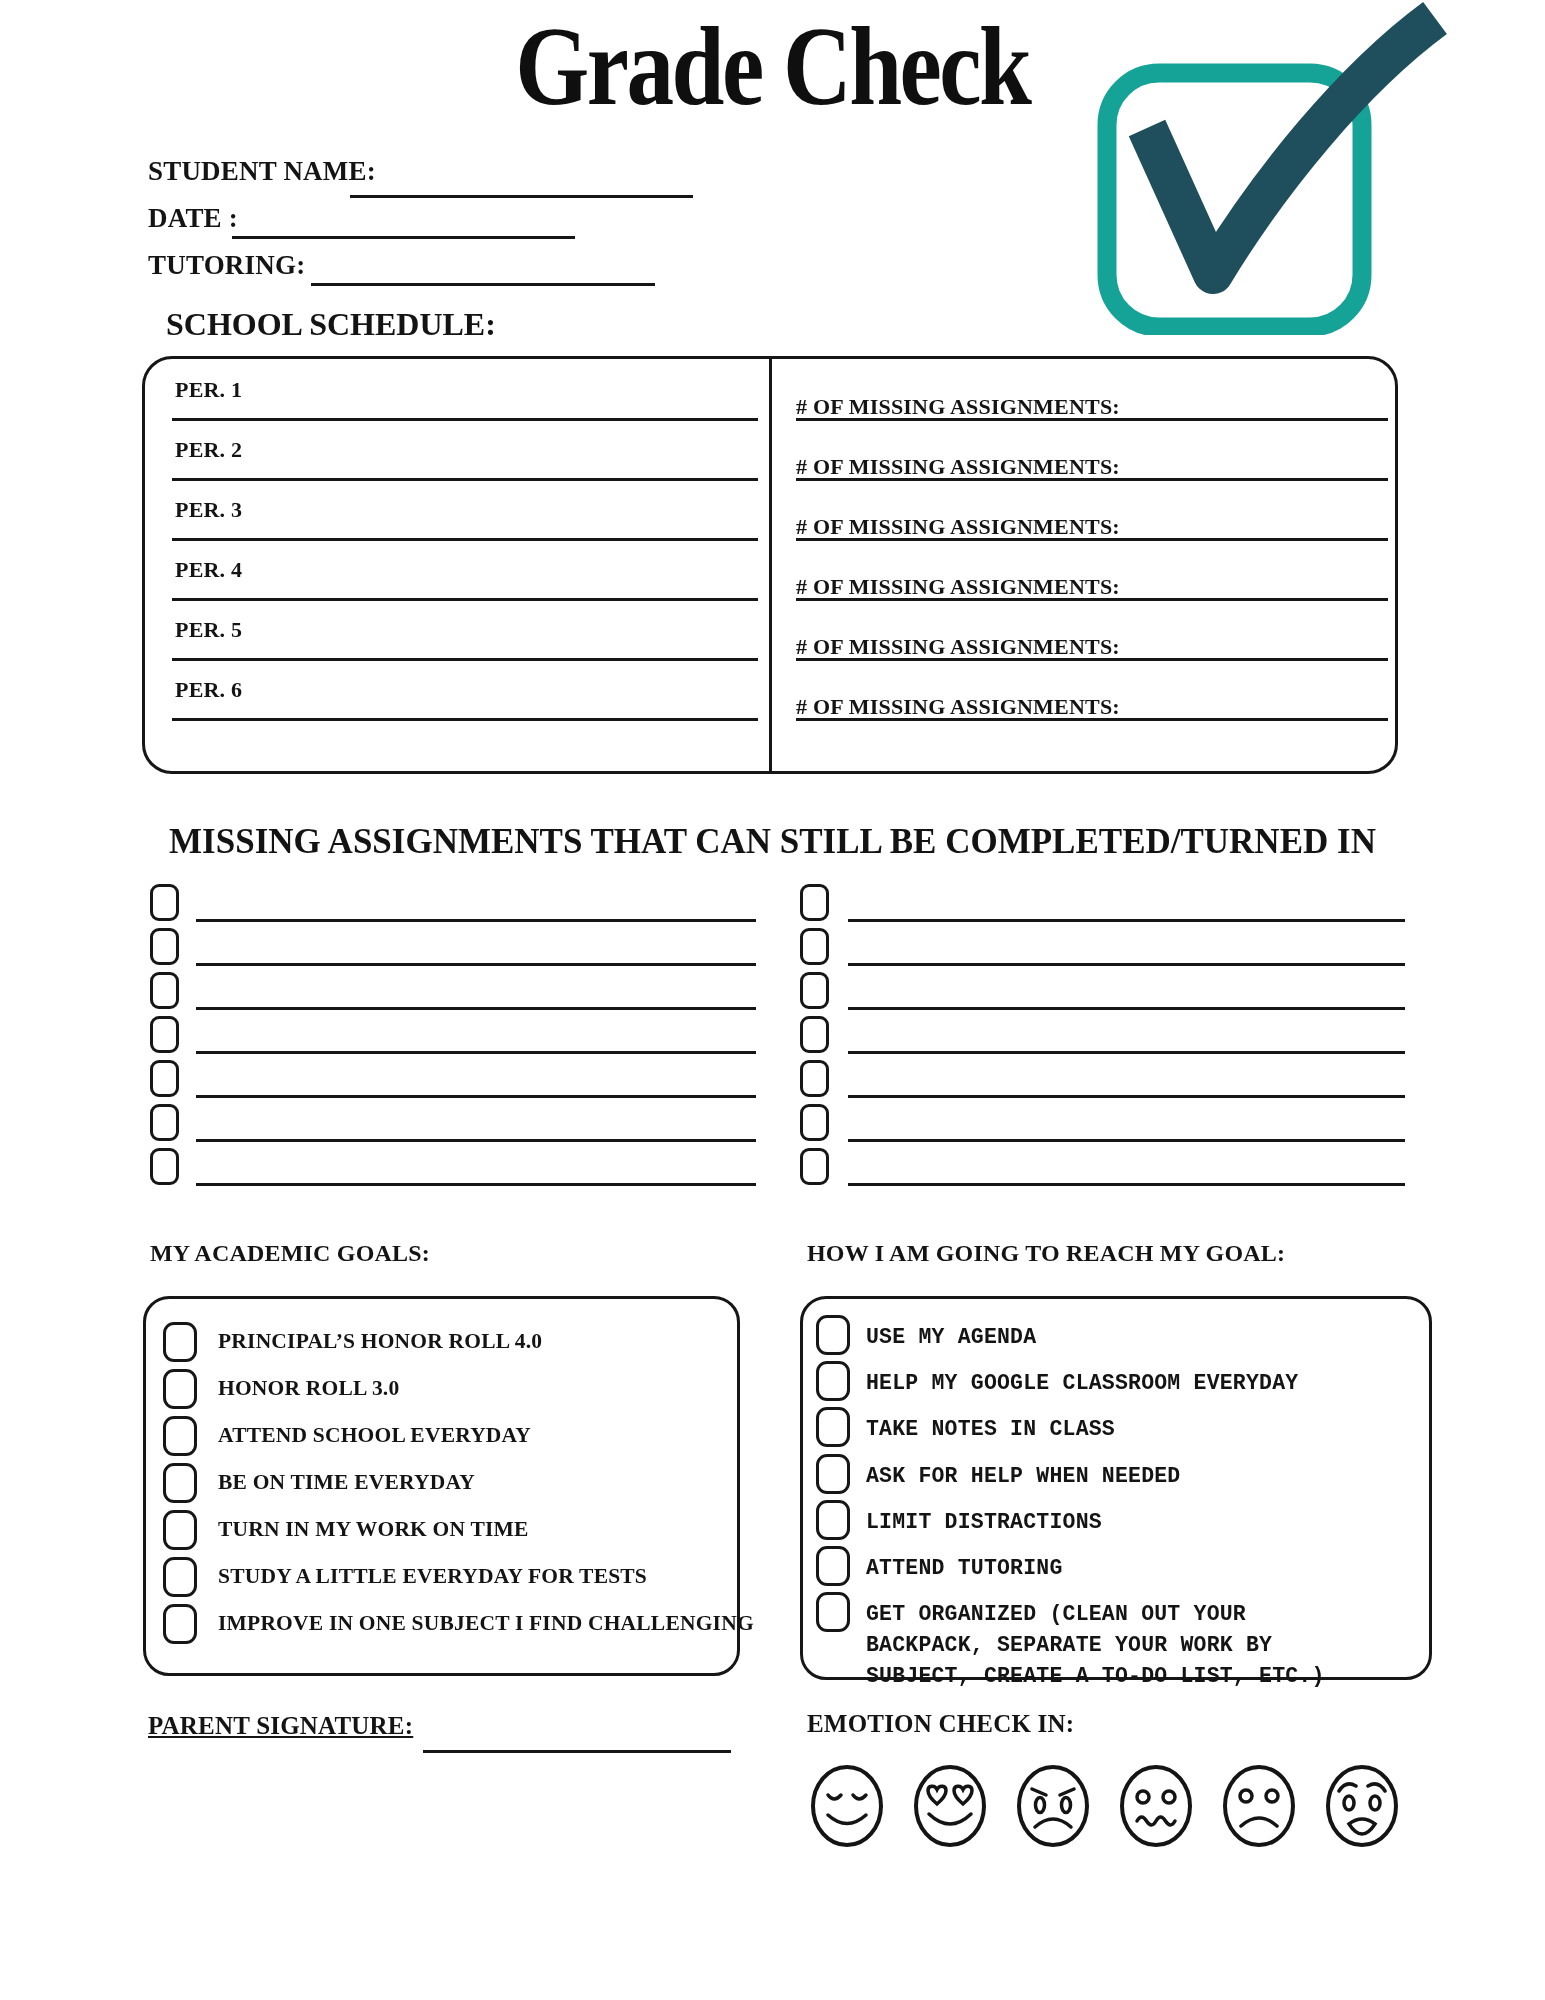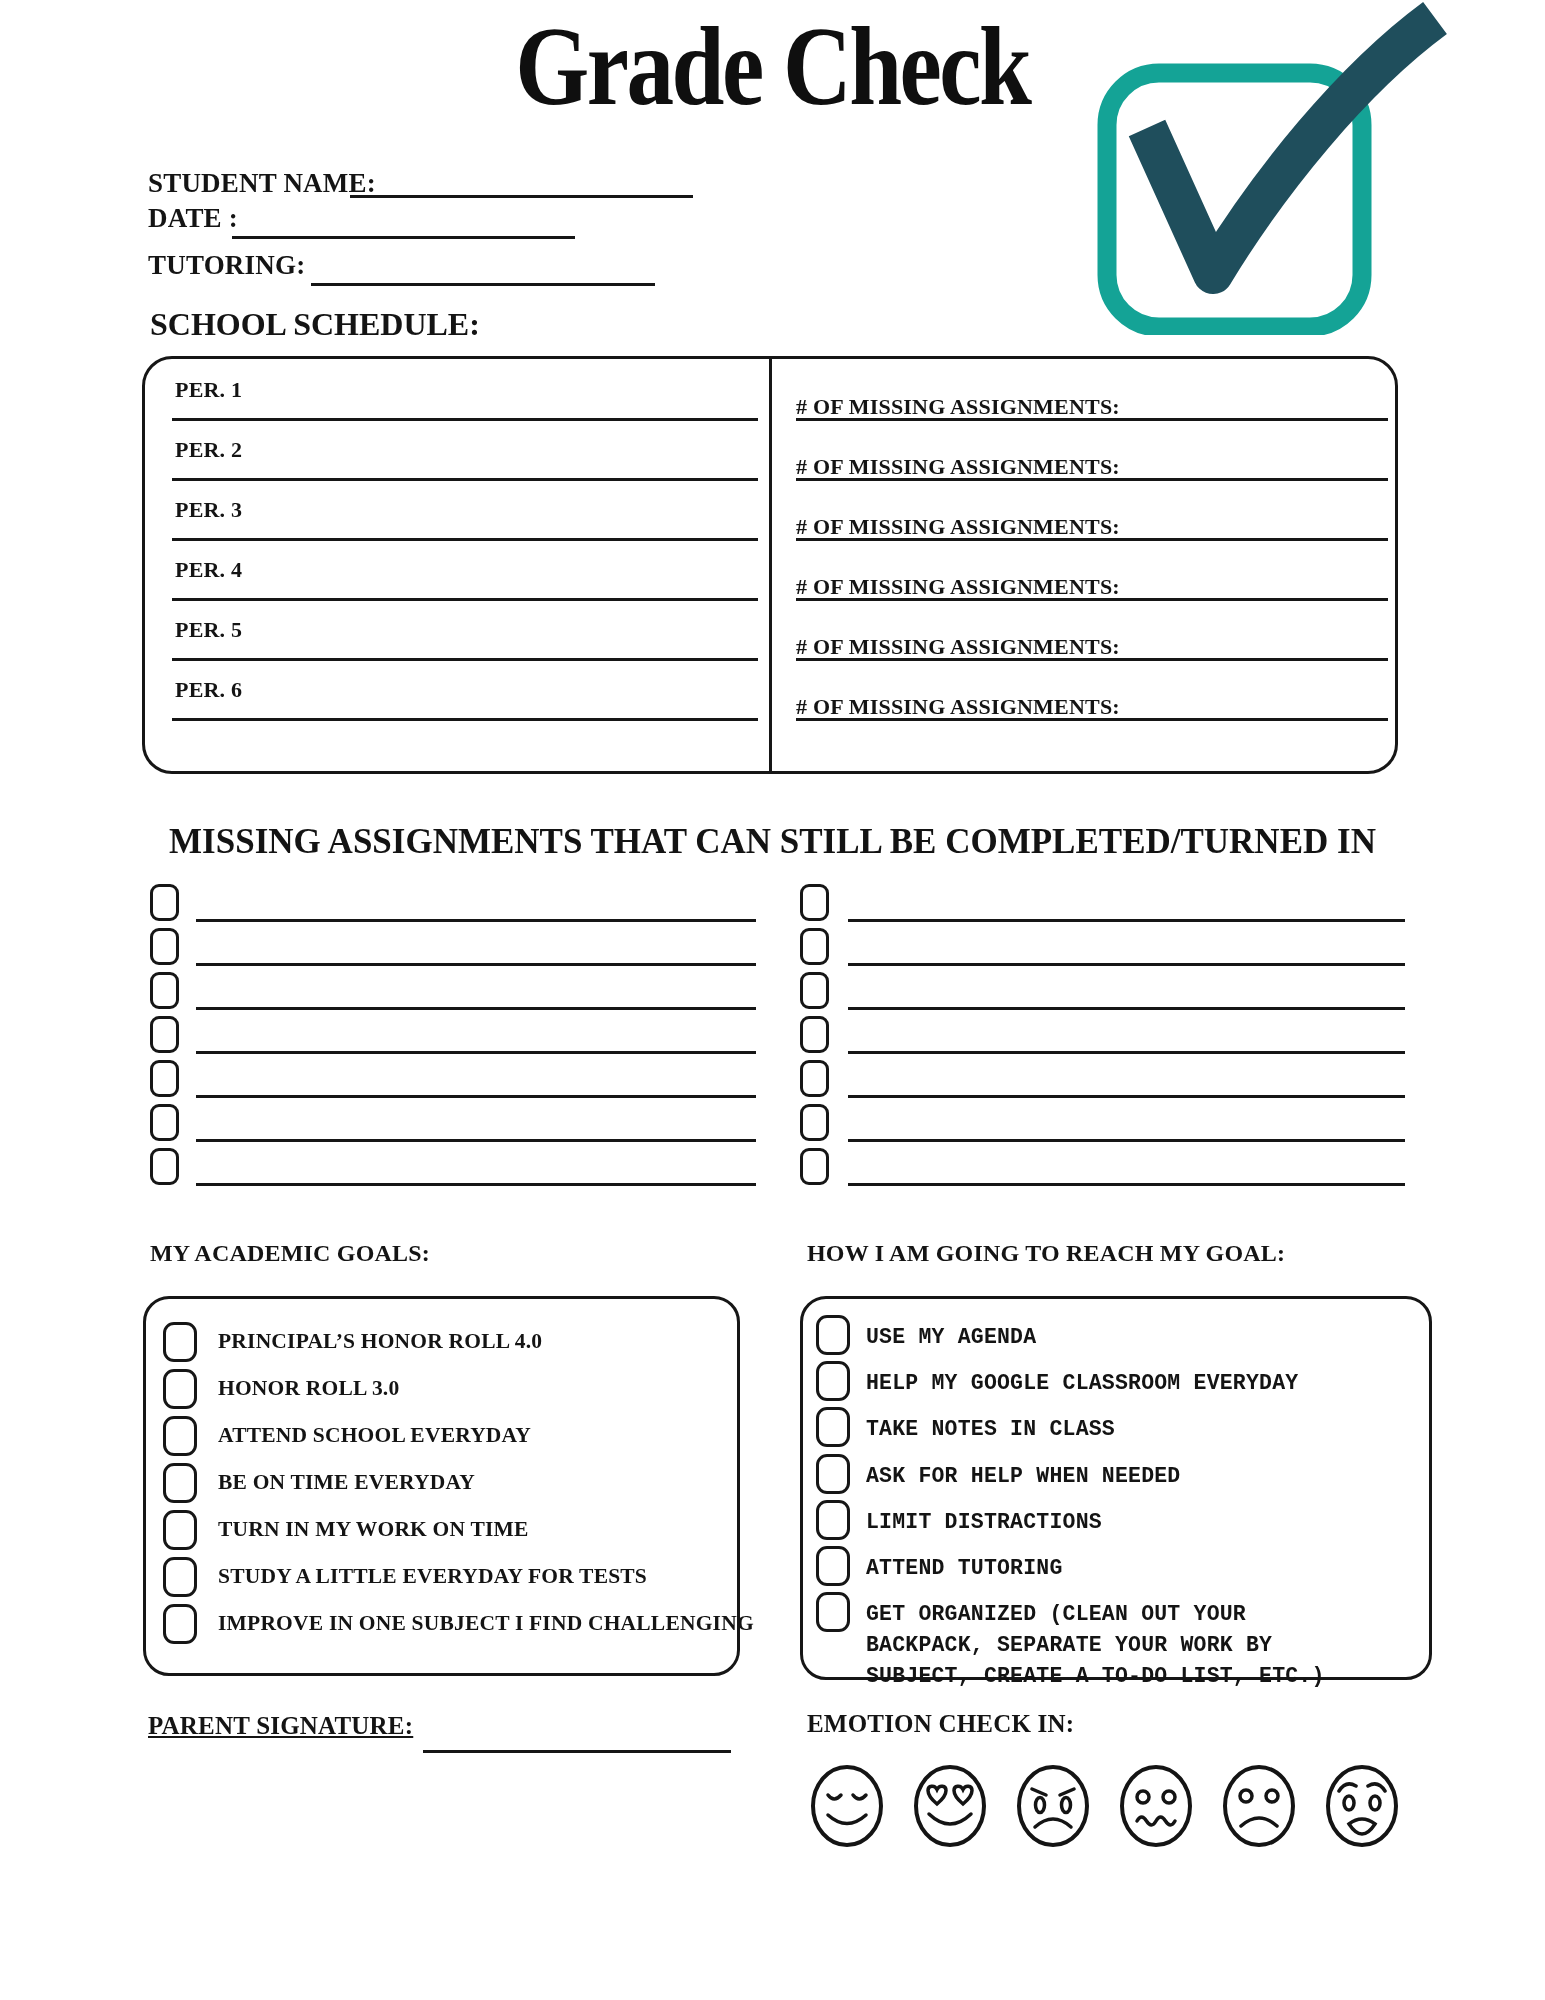--- a/index.html
+++ b/index.html
@@ -13,29 +13,29 @@
 
   
   .title-wrap { position:absolute; left:0; top:8px; width:1545px; text-align:center; }
   .title { display:inline-block; font-size:112px; font-weight:700; letter-spacing:-3px;
            transform:scaleX(0.85); transform-origin:50% 50%; line-height:1.05; color:#0f0f0f; }
 
   
   .logo { position:absolute; left:1085px; top:0; width:395px; height:335px; }
 
   
-  .f-label0 { left:148px; top:168px; font-size:27px; }
+  .f-label0 { left:148px; top:156px; font-size:27px; }
   .f-line0  { left:350px; top:195px; width:343px; }
   .f-label1 { left:148px; top:203px; font-size:27px; }
   .f-line1  { left:232px; top:236px; width:343px; }
   .f-label2 { left:148px; top:250px; font-size:27px; }
   .f-line2  { left:311px; top:283px; width:344px; }
 
   
-  .sched-heading { left:150px; top:306px; font-size:32px; letter-spacing:0;text-align:right; }
+  .sched-heading { left:166px; top:306px; font-size:32px; letter-spacing:0;text-align:right; }
   .sched-box { position:absolute; left:142px; top:356px; width:1256px; height:418px;
                border:3px solid #161616; border-radius:30px; box-sizing:border-box; }
   .sched-divider { position:absolute; left:769px; top:358px; width:3px; height:414px; background:#161616; }
   .per-label  { left:175px; top:calc(377px + var(--i)*60px); font-size:22px; }
   .per-line   { left:172px; top:calc(418px + var(--i)*60px); width:586px; }
   .miss-label { left:796px; top:calc(377px + var(--i)*60px); font-size:22px;margin-top:17px; }
   .miss-line  { left:796px; top:calc(418px + var(--i)*60px); width:592px; }
 
   
   .missing-heading { position:absolute; left:0; top:822px; width:1545px; text-align:center;

